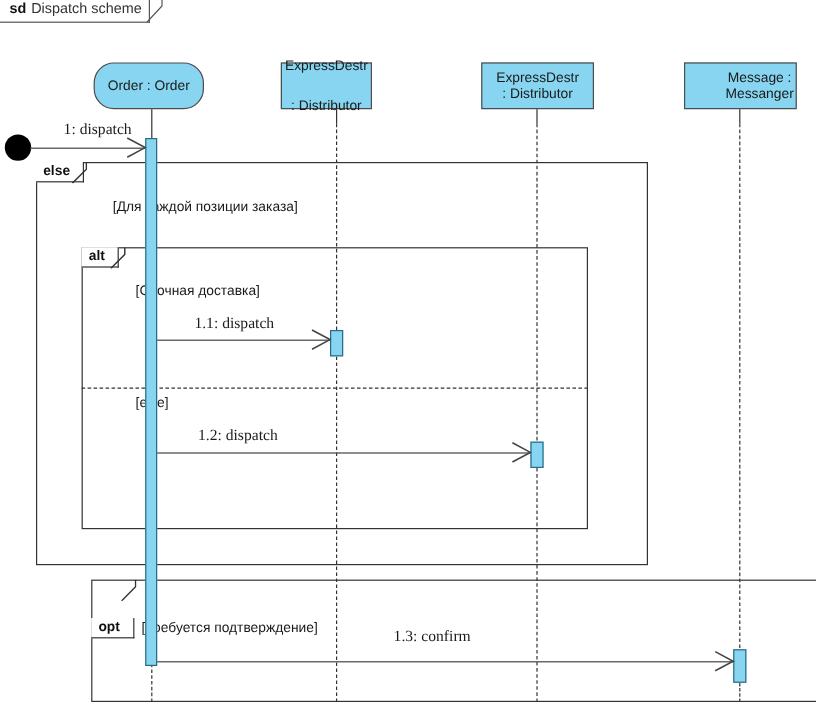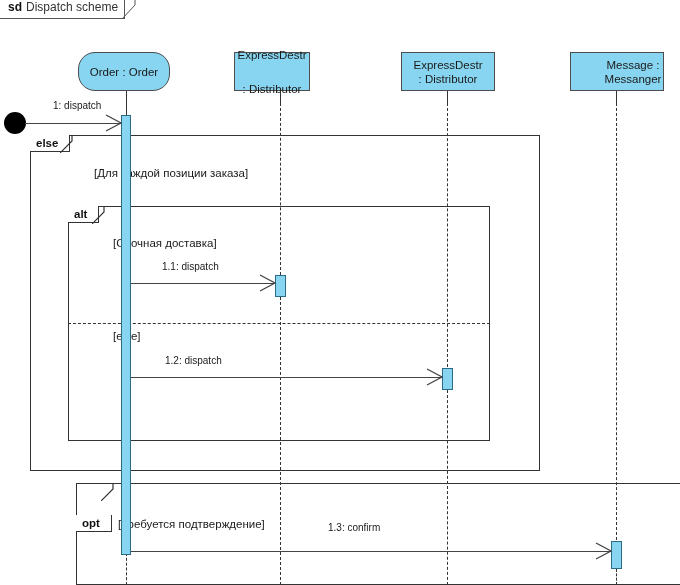--- a/index.html
+++ b/index.html
@@ -138,23 +138,24 @@
   }
 
   
   .msg-line {
     position: absolute;
     height: 0;
     border-top: 1.3px solid #444444;
   }
   .msg-label {
     position: absolute;
-    font-size: 10px;
+    font-size: 13px;
     color: #1a1a1a;
     white-space: nowrap;
+    font-family: Liberation Serif, serif;
   }
   .arrowhead {
     position: absolute;
     width: 16px;
     height: 16px;
     overflow: visible;
   }
   .arrowhead svg { display: block; overflow: visible; }
 </style>
 </head>

